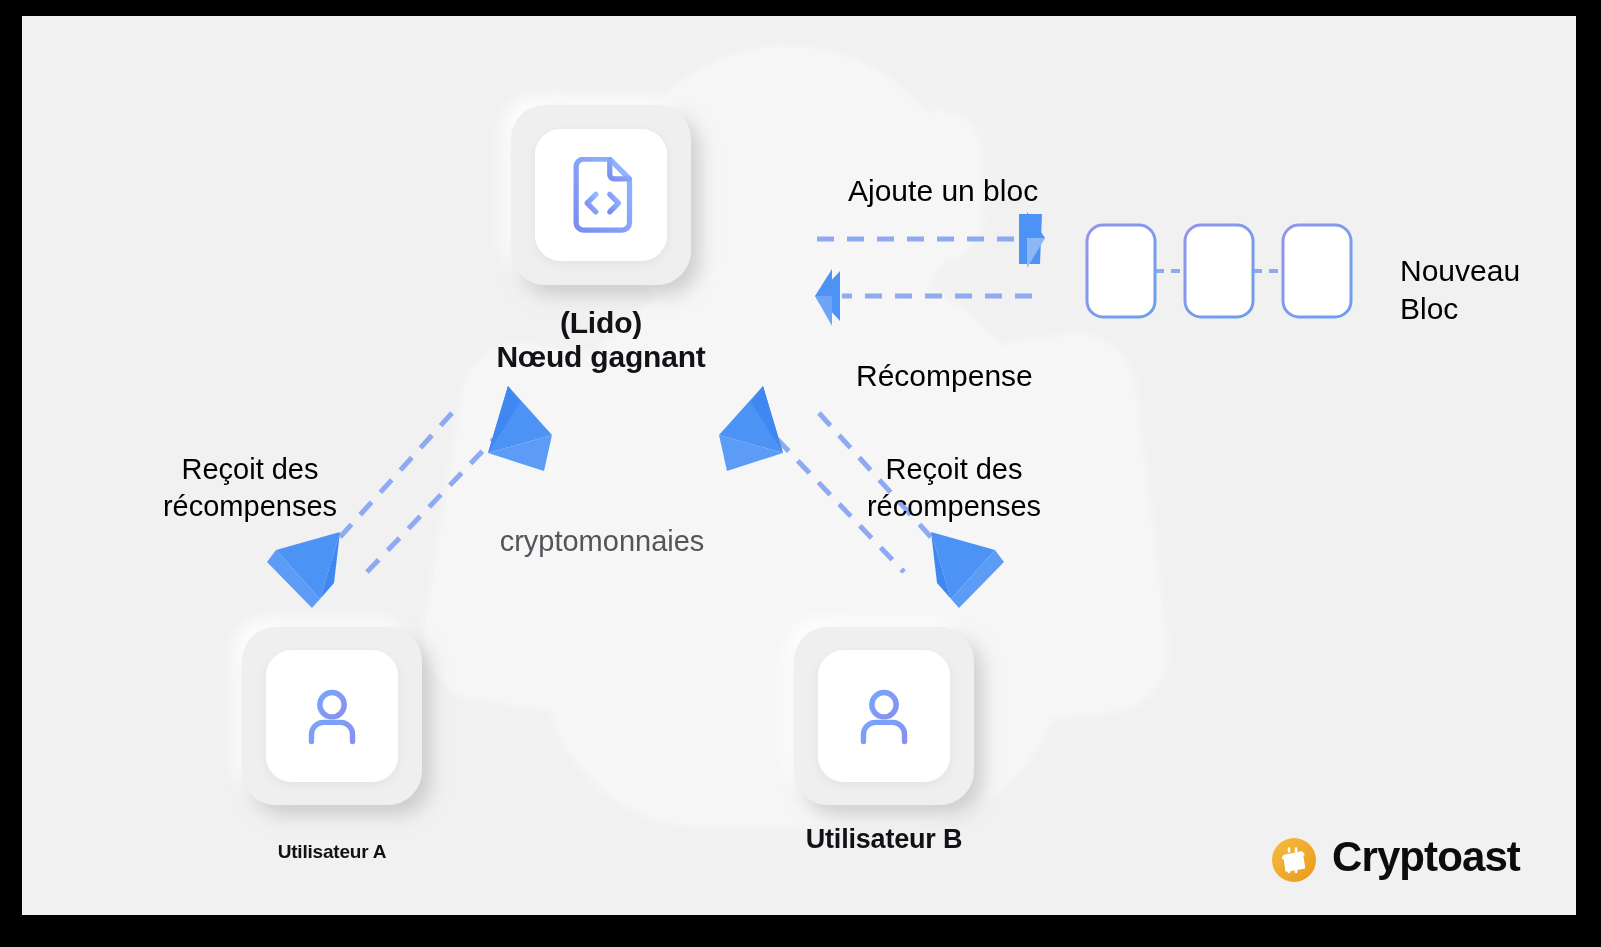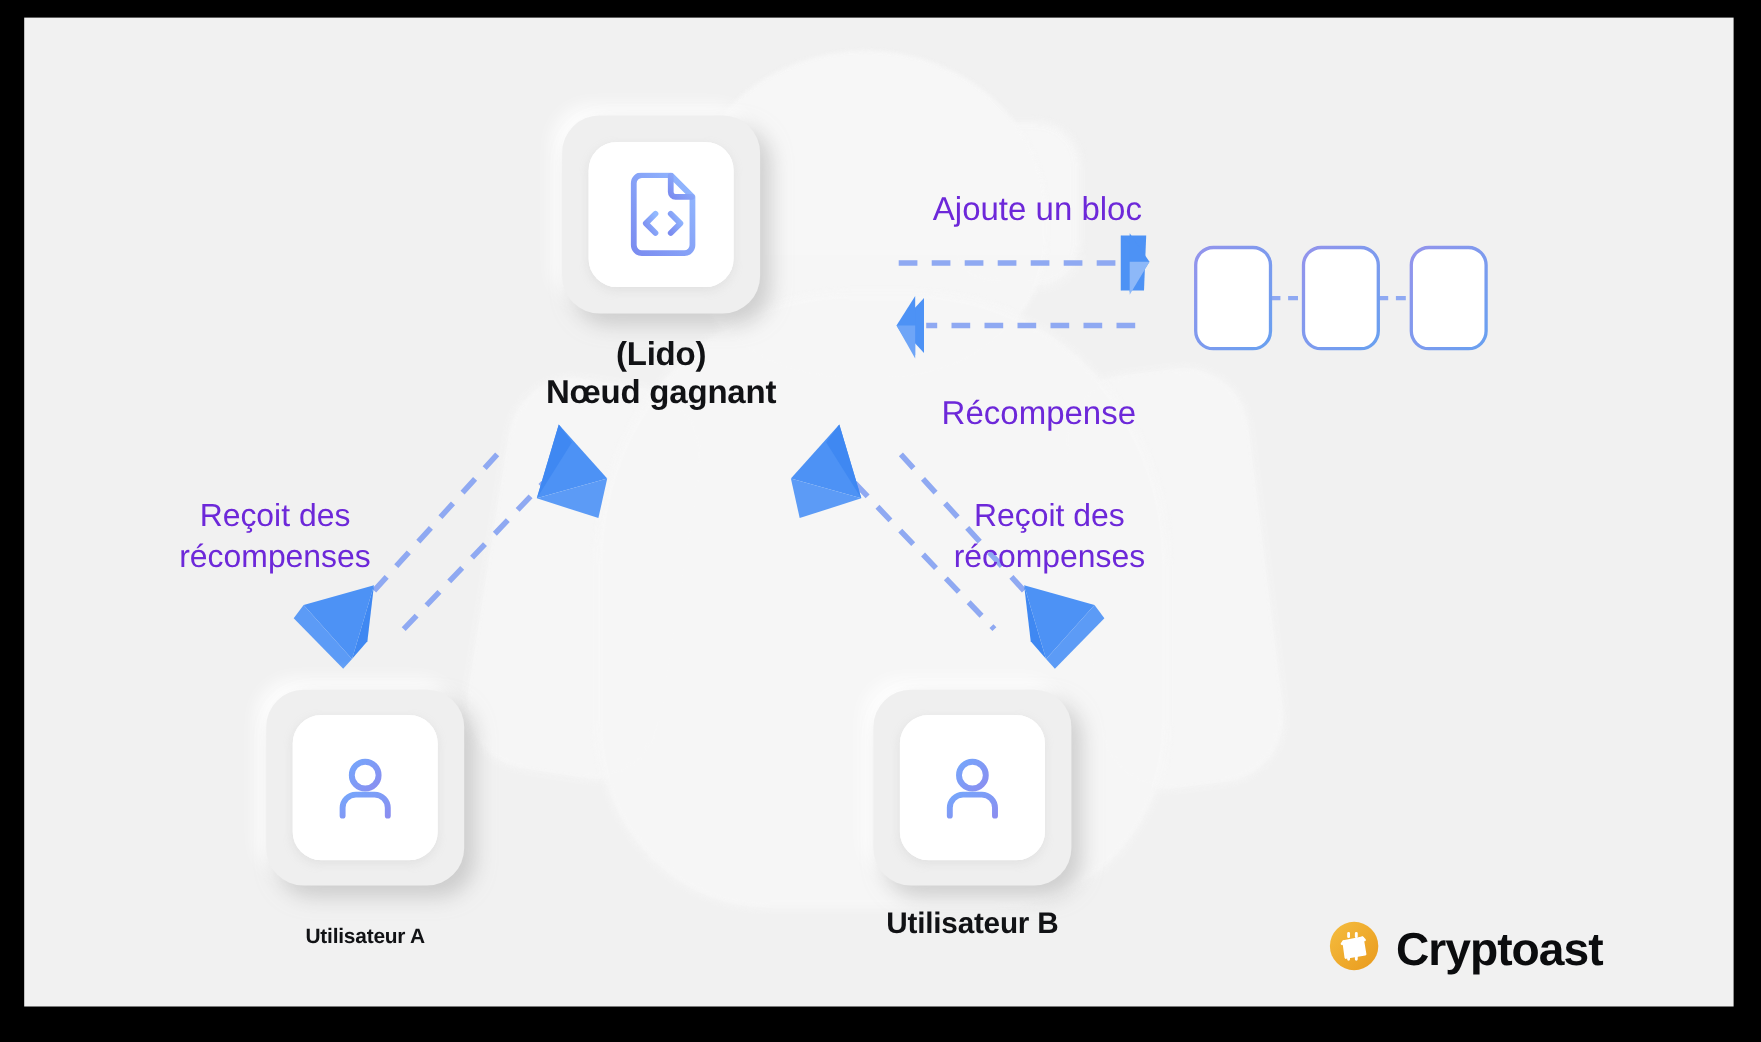--- a/index.html
+++ b/index.html
@@ -132,21 +132,21 @@
     margin-top: 17px;
   }
   #user-b-label {
     left: 712px; top: 808px;
     width: 300px;
     font-size: 27px;
   }
 
   .label-reg {
     position: absolute;
-    color: #6d28d9;
+    color: #000000;
     font-weight: 400;
     line-height: 1.26;
   }
   #lbl-ajoute {
     left: 826px; top: 156px;
     font-size: 30px;
     white-space: nowrap;
   }
   #lbl-recompense {
     left: 834px; top: 341px;
@@ -183,23 +183,23 @@
     position: absolute;
     left: 0; top: 0;
     width: 1554px; height: 899px;
     pointer-events: none;
     overflow: visible;
   }
 
   
   #logo {
     position: absolute;
-    left: 1185px; top: 820px;
+    left: 1248px; top: 820px;
     display: flex;
-    align-items: flex-end;
+    align-items: flex-start;
     gap: 14px;
   }
   #logo-text {
     font-size: 42px;
     font-weight: 700;
     color: #0b0c0e;
     letter-spacing: -0.9px;
     line-height: 1;
   }
 </style>
@@ -339,32 +339,37 @@
         <rect x="1163" y="209" width="68" height="92" rx="16" fill="#ffffff" stroke="url(#bGrad)" stroke-width="3"></rect>
       </g>
       <g>
         <rect x="1261" y="209" width="68" height="92" rx="16" fill="#ffffff" stroke="url(#bGrad)" stroke-width="3"></rect>
       </g>
     </svg>
 
     <div class="label-reg" id="lbl-ajoute">Ajoute un bloc</div>
     <div class="label-reg" id="lbl-recompense">Récompense</div>
 
+    <div class="label-reg" id="lbl-nouveau-bloc">
+      <div>Nouveau</div>
+      <div>Bloc</div>
+    </div>
 
     <div class="label-reg" id="lbl-recoit-a">
       <div>Reçoit des</div>
       <div>récompenses</div>
     </div>
 
     <div class="label-reg" id="lbl-recoit-b">
       <div>Reçoit des</div>
       <div>récompenses</div>
     </div>
 
     <div class="label-reg" id="lbl-deleguer">
+      <div>cryptomonnaies</div>
     </div>
 
     <div id="logo">
       <svg width="48" height="48" viewBox="0 0 48 48">
         <defs>
           <linearGradient id="coinGrad" x1="0" y1="0" x2="1" y2="1">
             <stop offset="0%" stop-color="#f5bd3f"></stop>
             <stop offset="100%" stop-color="#e99a1d"></stop>
           </linearGradient>
         </defs>

